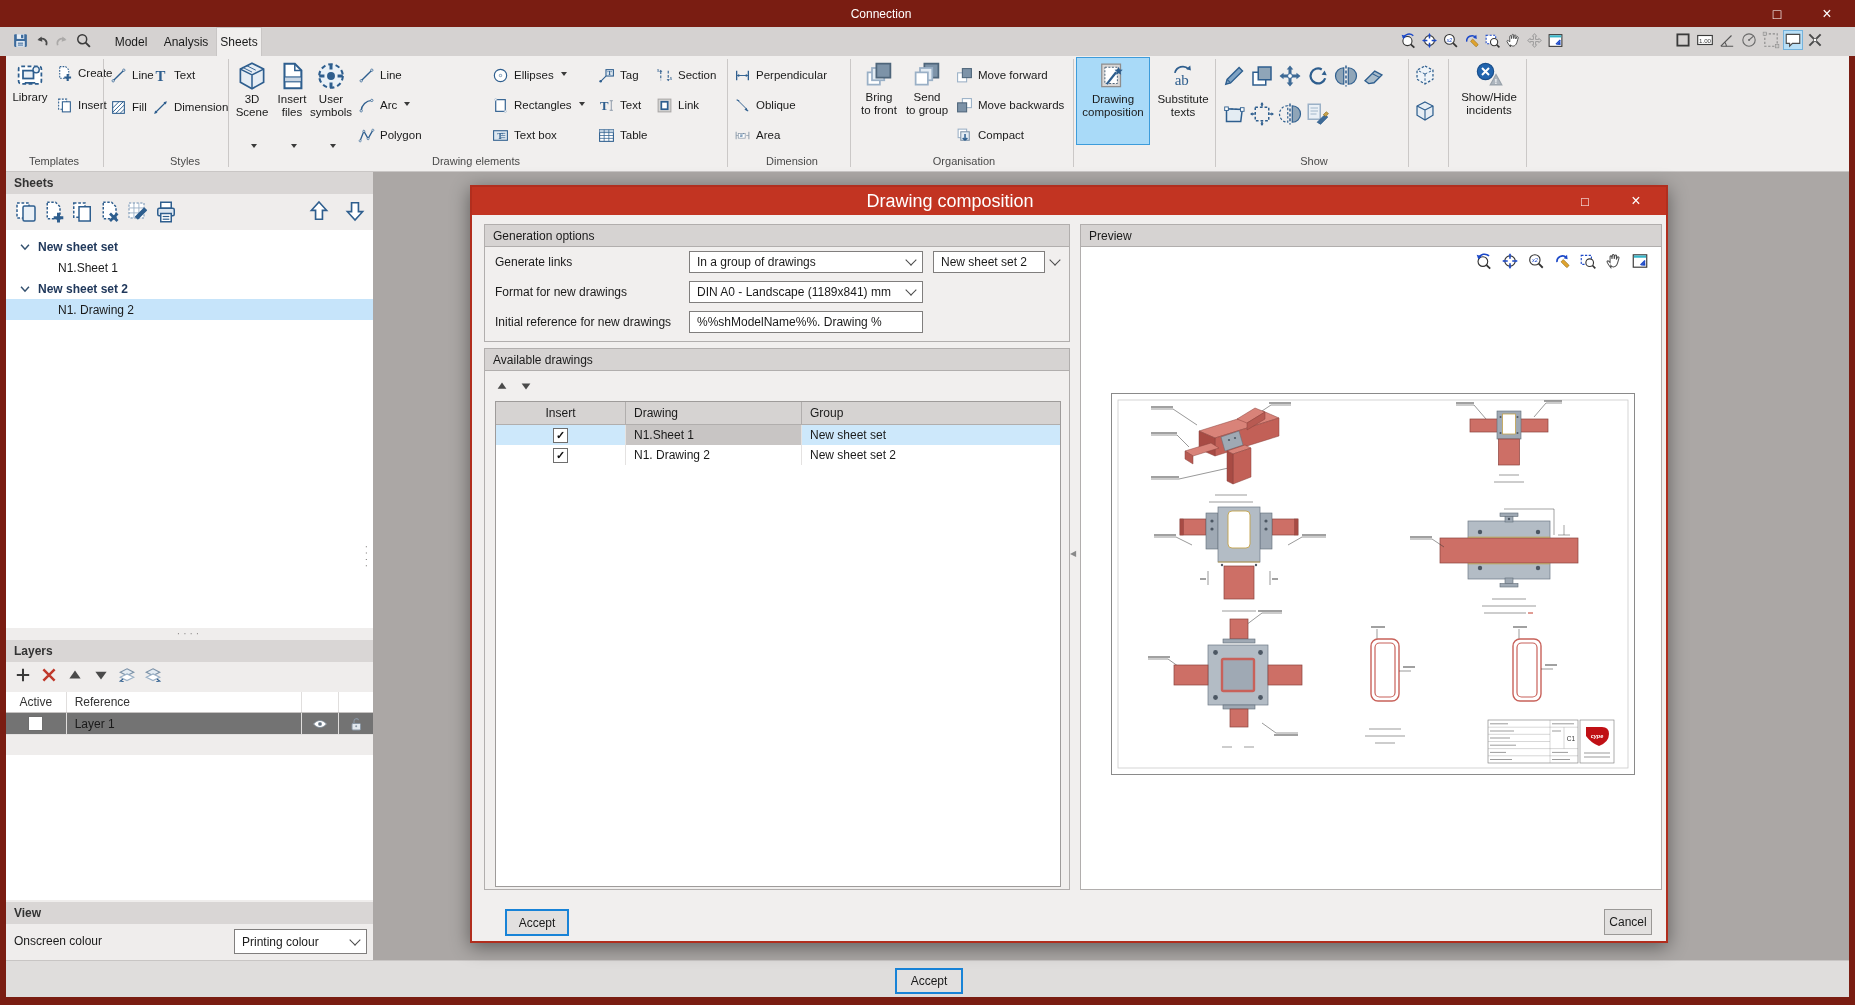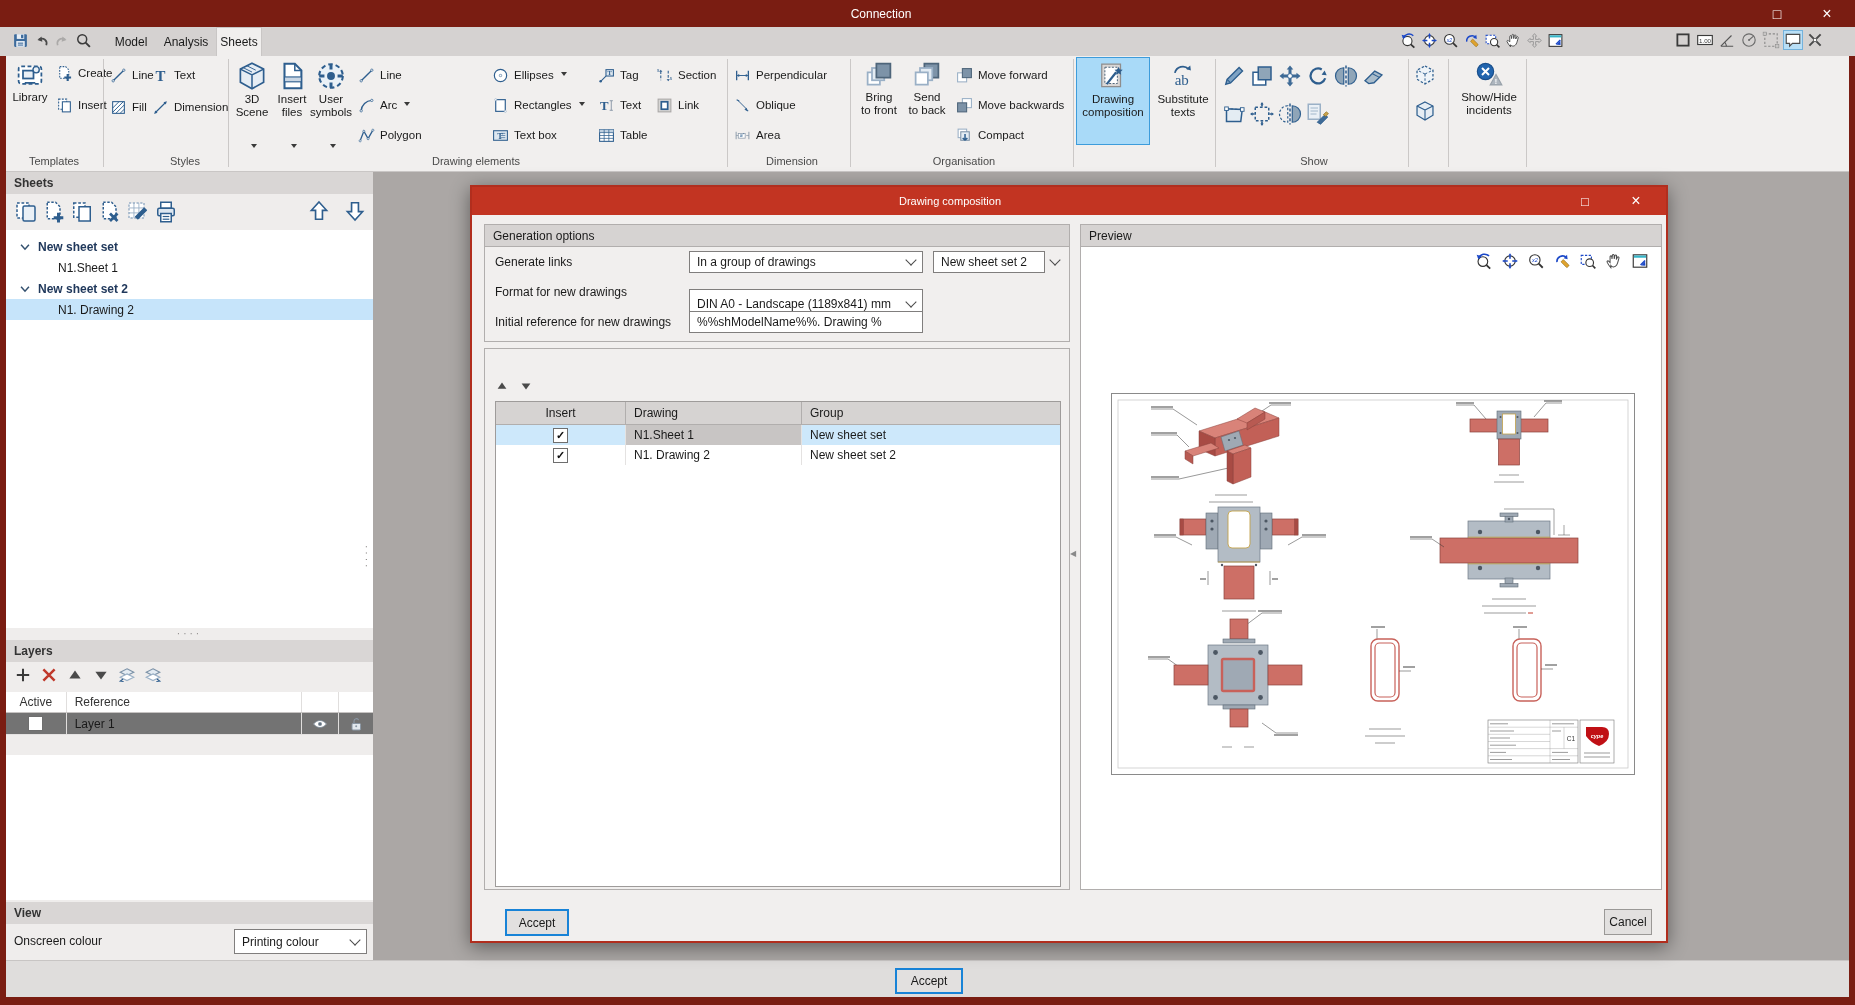--- a/index.html
+++ b/index.html
@@ -47,21 +47,21 @@
   .lc2{width:228px;padding-left:8px;border-right:1px solid #E0DEDD;height:100%;display:flex;align-items:center}
   .lc3{width:36px;display:flex;justify-content:center;border-right:1px solid #E0DEDD;height:100%;align-items:center}
   .lc4{width:34px;display:flex;justify-content:center;height:100%;align-items:center}
   .combo{background:#fff;border:1px solid #807E7D;font-size:12px;display:flex;align-items:center;padding:0 20px 0 7px;white-space:nowrap;box-sizing:border-box;overflow:hidden}
   .chv{position:absolute;right:7px;top:50%;width:7px;height:7px;margin-top:-6px;border-right:1.5px solid #4a4a4a;border-bottom:1.5px solid #4a4a4a;transform:rotate(45deg)}
   
   #canvas{left:373px;top:172px;width:1476px;height:788px;background:#ABA7A5}
   #bottombar{left:6px;top:960px;width:1843px;height:37px;background:#DFDDDC;border-top:1px solid #C8C5C4;box-sizing:border-box}
   #dialog{left:470px;top:185px;width:1198px;height:758px;background:#F1EFEE;border:2px solid #B12E1E;box-sizing:border-box;box-shadow:0 4px 18px rgba(0,0,0,.45);z-index:10}
   #dlg-titlebar{left:0;top:0;width:100%;height:28px;background:#C23422;color:#fff}
-  #dlg-title{left:478px;top:0;height:28px;display:flex;align-items:center;transform:translateX(-50%);font-size:11px}
+  #dlg-title{left:478px;top:0;height:28px;display:flex;align-items:center;transform:translateX(-50%);font-size:18px}
   .grp{border:1px solid #B1AEAD;background:#F1EFEE;box-sizing:border-box}
   .grphead{height:22px;background:#D6D3D2;border-bottom:1px solid #B1AEAD;font-size:12px;color:#1a1a1a;display:flex;align-items:center;padding-left:8px;box-sizing:border-box}
   .dlabel{font-size:12px;display:flex;align-items:center;height:22px}
   .tinput{background:#fff;border:1px solid #807E7D;font-size:12px;display:flex;align-items:center;padding:0 7px;box-sizing:border-box;white-space:nowrap}
   .wbtn{background:#E2E0DF;border:1px solid #9A9896;font-size:12px;display:flex;align-items:center;justify-content:center;box-sizing:border-box}
   .wbtn.focus{border:2px solid #1883D7}
   
   #adtable{border:1px solid #9E9B9A;background:#fff;box-sizing:border-box;font-size:12px}
   .adhead{display:flex;height:22px;background:#D6D3D2;border-bottom:1px solid #B1AEAD}
   .adhc{display:flex;align-items:center;border-right:1px solid #B1AEAD;box-sizing:border-box}
@@ -504,21 +504,21 @@
   </div>
   <div class="abs bbtn" style="left:898px;width:46px">
     <span class="ic i28">
         <svg viewBox="0 0 16 16">
           <rect x="6.5" y="1.5" width="8" height="8" fill="#7D93A8" stroke="#4E657A"></rect>
           <rect x="4" y="4" width="7" height="7" fill="#E4ECF3" stroke="#9AB0C6"></rect>
           <rect x="1.5" y="6.5" width="7" height="7" fill="#fff" stroke="#9AB0C6"></rect>
         </svg>
       </span>
     <div>Send</div>
-      <div>to back</div>
+      <div>to group</div>
   </div>
   <div class="abs sbtn" style="left:950px;top:8px">
     <span class="ic i17">
         <svg viewBox="0 0 16 16">
           <rect x="1.5" y="5.5" width="8.5" height="8.5" fill="#fff" stroke="#9AB0C6"></rect>
           <rect x="6" y="1.5" width="8.5" height="8.5" fill="#7D93A8" stroke="#4E657A"></rect>
         </svg>
       </span>
       <span>Move forward</span>
   </div>
@@ -850,31 +850,32 @@
     <div class="abs dlabel" style="left:10px;top:26px">Generate links</div>
     <div class="abs combo" style="left:204px;top:26px;width:234px;height:22px">
       <span>In a group of drawings</span>
         <span class="chv"></span>
     </div>
     <div class="abs tinput" style="left:448px;top:26px;width:112px;height:22px">
       <span>New sheet set 2</span>
     </div>
     <span class="abs chv" style="left:566px;top:37px;right:auto"></span>
     <div class="abs dlabel" style="left:10px;top:56px">Format for new drawings</div>
-    <div class="abs combo" style="left:204px;top:64px;width:234px;height:30px">
+    <div class="abs combo" style="left:204px;top:56px;width:234px;height:22px">
       <span>DIN A0 - Landscape (1189x841) mm</span>
         <span class="chv"></span>
     </div>
     <div class="abs dlabel" style="left:10px;top:86px">Initial reference for new drawings</div>
     <div class="abs tinput" style="left:204px;top:86px;width:234px;height:22px">
       <span>%%shModelName%%. Drawing %</span>
     </div>
   </div>
 
   <div class="abs grp" style="left:12px;top:161px;width:586px;height:542px">
+    <div class="grphead">Available drawings</div>
     <div class="abs iconrow" style="left:8px;top:30px;gap:6px">
         <span class="ic i14">
           <svg viewBox="0 0 16 16">
             <path d="M8 4l5 7H3z" fill="#4a4a4a"></path>
           </svg>
         </span>
         <span class="ic i14">
           <svg viewBox="0 0 16 16">
             <path d="M8 12L3 5h10z" fill="#4a4a4a"></path>
           </svg>

